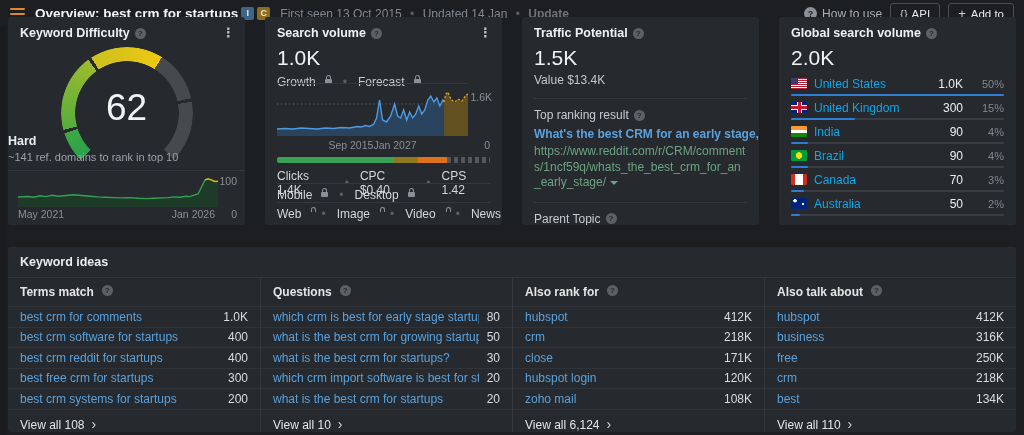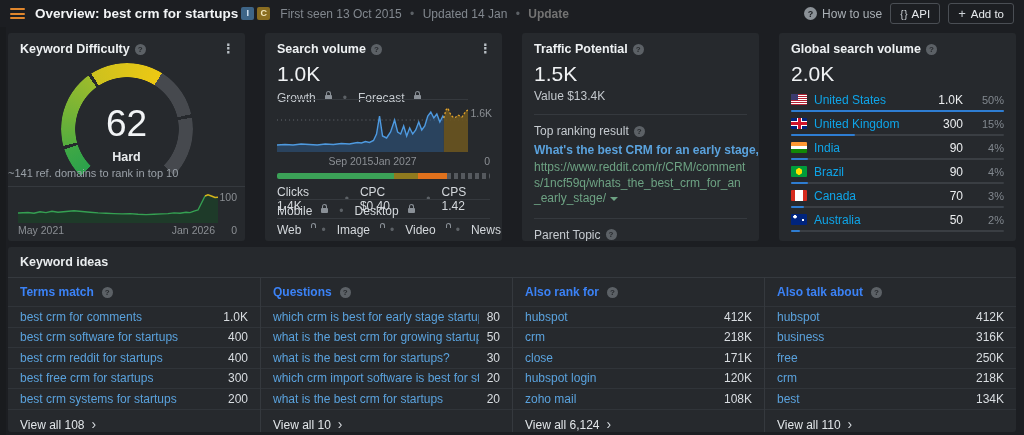--- a/index.html
+++ b/index.html
@@ -24,40 +24,40 @@
   .howto{color:#aab0b6;display:flex;align-items:center;gap:5px;cursor:pointer}
   .qcircle{width:13px;height:13px;border-radius:50%;background:#8b9197;color:#1c1e22;
     font-size:9px;font-weight:bold;display:inline-flex;align-items:center;justify-content:center}
   .qcircle::after{content:"?"}
   .btn{border:1px solid #4a4e54;border-radius:3px;background:transparent;color:#e6e9ec;
     font-size:11.5px;padding:2px 9px;display:inline-flex;align-items:center;gap:5px;cursor:pointer;height:21px}
   .braces::before{content:"{ }";font-size:10px;letter-spacing:-1px;color:#cfd4d9}
   .plus::before{content:"+";font-size:13px;color:#cfd4d9}
   .left-strip{position:absolute;left:0;top:27px;bottom:0;width:6px;background:#191b1e}
 
-  .panels{position:absolute;left:8px;top:33px;width:1008px;height:208px;
+  .panels{position:absolute;left:8px;top:17px;width:1008px;height:208px;
     display:grid;grid-template-columns:1fr 1fr 1fr 1fr;gap:20px}
   .panel{background:var(--panel);border-radius:3px;position:relative;overflow:hidden}
   .p-head{display:flex;align-items:center;gap:5px;padding:9px 10px 0 12px;font-weight:bold;font-size:12.5px;color:#eef1f3}
   .qicon{width:11px;height:11px;border-radius:50%;background:#5c6166;color:#26292d;font-size:8px;
     font-weight:bold;display:inline-flex;align-items:center;justify-content:center;cursor:pointer}
   .qicon::after{content:"?"}
   .kebab{margin-left:auto;color:#b9bfc5;cursor:pointer;font-size:13px;line-height:10px}
   .kebab::after{content:"\22EE"}
   .bigval{font-size:21px;color:#f0f2f4;padding:6px 12px 0}
 
   
   .gauge{position:absolute;left:50%;top:30px;transform:translateX(-50%);width:132px;height:132px;border-radius:50%;
     background:conic-gradient(from 225deg,#2ba14c 0deg,#3fa845 27deg,#26292d 27deg 30deg,#55ad3e 30deg,
       #9cbb2c 99deg,#26292d 99deg 102deg,#cdc11e 102deg,#edc813 167deg,
       #46494e 167deg 212deg,#26292d 212deg 215deg,#46494e 215deg 270deg,transparent 270deg);
     -webkit-mask:radial-gradient(closest-side,transparent 78%,#000 79%);
     mask:radial-gradient(closest-side,transparent 78%,#000 79%)}
   .kd-score{position:absolute;left:0;right:0;top:70px;text-align:center;font-size:37px;color:#f2f4f6}
-  .kd-label{position:absolute;left:0;right:0;top:117px;text-align:center;font-weight:bold;font-size:12.5px}
+  .kd-label{position:absolute;left:0;right:0;top:117px;font-weight:bold;font-size:12.5px}
   .kd-desc{position:absolute;left:0;right:0;top:134px;color:var(--muted);font-size:11px}
   .kd-div{position:absolute;left:0;right:0;top:153px;border-top:1px solid var(--div)}
   .kd-chart{position:absolute;left:10px;right:30px;top:158px;height:32px}
   .kd-xrow{position:absolute;left:10px;right:30px;top:191px;display:flex;justify-content:space-between;
     color:#8b8f94;font-size:10.5px}
   .kd-y100{position:absolute;right:8px;top:158px;color:#8b8f94;font-size:10.5px}
   .kd-y0{position:absolute;right:8px;top:191px;color:#8b8f94;font-size:10.5px}
 
   
   .sv-sub{display:flex;align-items:center;gap:6px;padding:5px 12px 0;color:#c6cbd0}
@@ -105,21 +105,21 @@
   .c-track{height:2px;background:#3a3e43;border-radius:1px;margin:1px 0 2px}
   .c-fill{display:block;height:2px;background:var(--bluebar);border-radius:1px}
   .pager{display:flex;gap:22px;padding:8px 14px;font-size:14px}
 
   
   .kwpanel{position:absolute;left:8px;top:247px;width:1008px;height:185px;background:var(--panel);border-radius:3px;overflow:hidden}
   .kw-title{font-weight:bold;font-size:12.5px;padding:8px 12px;border-bottom:1px solid var(--div)}
   .kw-grid{display:grid;grid-template-columns:1fr 1fr 1fr 1fr;height:157px}
   .kw-col{overflow:hidden}
   .kw-col + .kw-col{border-left:1px solid var(--div)}
-  .kw-head{display:flex;align-items:center;gap:8px;padding:7px 12px;font-weight:bold;color:#3b82f6;border-bottom:1px solid #303439}
+  .kw-head{display:flex;gap:8px;padding:7px 12px;font-weight:bold;color:#e5e5e5;border-bottom:1px solid #303439}
   .kw-row{display:flex;justify-content:space-between;align-items:center;padding:0 12px;height:20.5px;border-bottom:1px solid #303439}
   .kw-link{color:var(--link);text-decoration:none;cursor:pointer;white-space:nowrap;overflow:hidden}
   .kw-vol{color:#d9dde1;margin-left:8px}
   .kw-foot{display:flex;align-items:center;gap:7px;padding:8px 12px;color:#e2e6e9;cursor:pointer}
   .chev::after{content:"\203A";font-size:14px;line-height:10px;color:#d6dade}
 </style>
 </head>
 <body>
 
 <div class="topbar">

